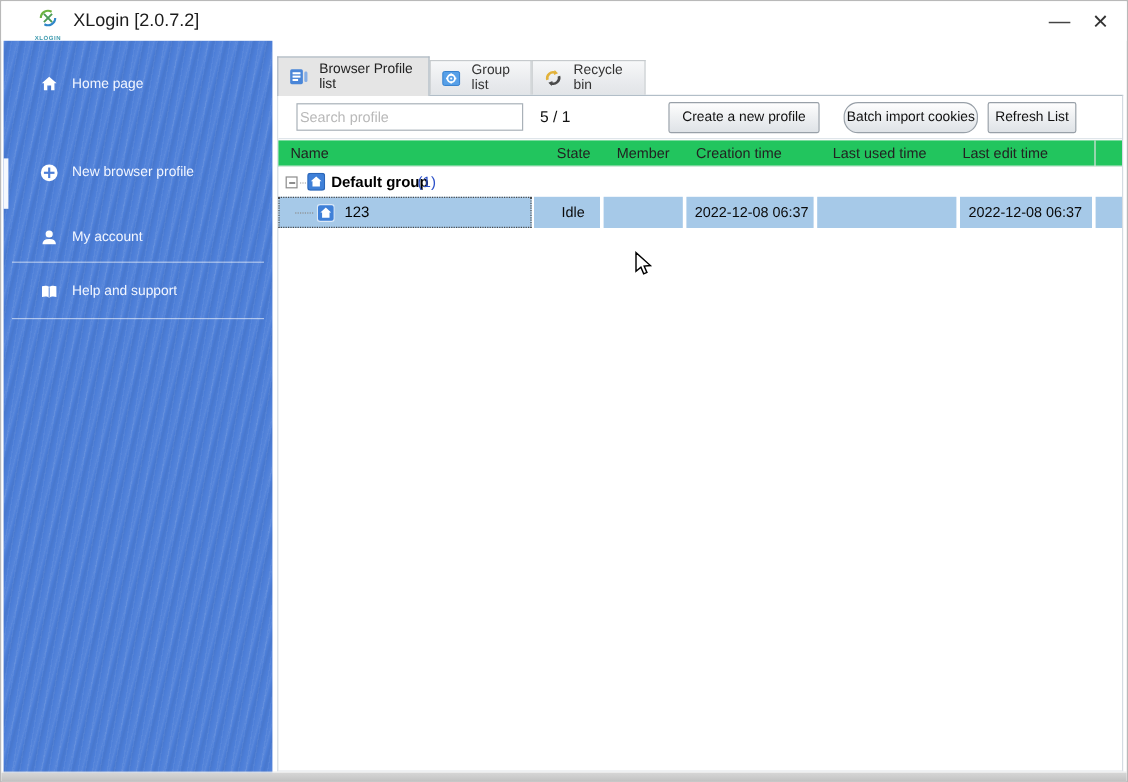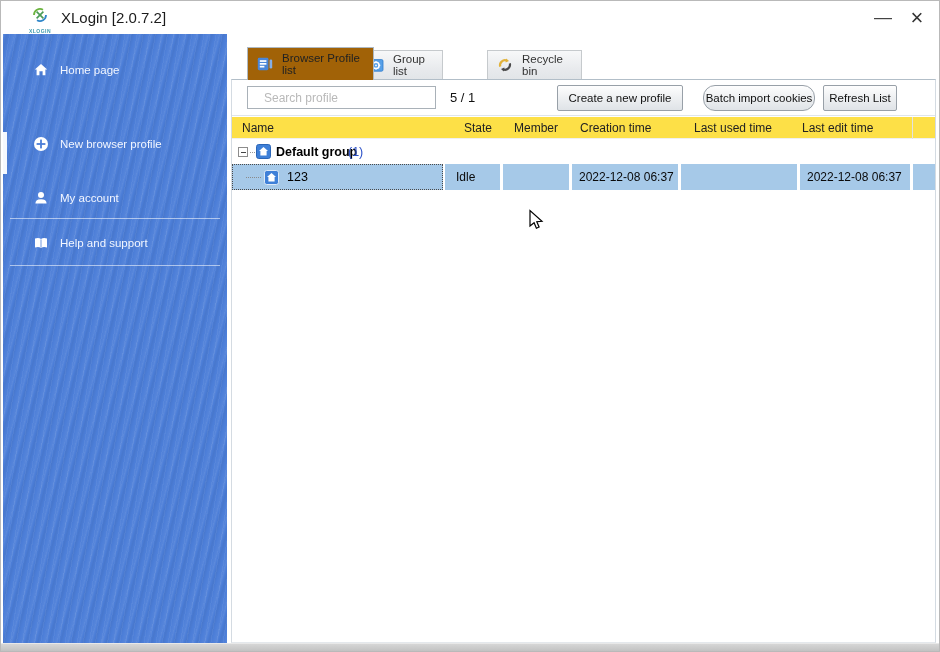--- a/index.html
+++ b/index.html
@@ -36,57 +36,57 @@
   .side-accent { position:absolute; left:0px; top:98px; width:4px; height:42px; background:#f5f8fd; }
   .side-selected .icn { position:absolute; left:23px; top:13px; width:16px; height:16px; }
   .side-selected .lbl { position:absolute; left:50px; top:0; line-height:42px; color:#ffffff; font-size:11.5px; }
   .side-sep { position:absolute; left:7px; width:210px; height:1px; background:rgba(255,255,255,0.55); }
 
   
   .main { position:absolute; left:230px; top:33px; width:707px; height:609px; background:#fff; }
   .tab { position:absolute; display:flex; align-items:center; gap:9px; padding-left:9px; font-size:11.5px; color:#222; cursor:pointer; }
   .tab .ticn { width:16px; height:16px; flex:0 0 16px; }
   .tab-active {
-    left:16px; top:13px; width:127px; height:33px; background:#a16207;
+    left:0px; top:13px; width:127px; height:33px; background:#e5e5e5;
     border:1px solid #aeb9c3; border-bottom:none; z-index:3;
   }
   .tab-idle {
     top:16px; height:29px; background:linear-gradient(#f7f8f9,#e7e9ec 70%,#e2e5e8);
     border:1px solid #c6cacd; border-bottom:none; z-index:1; color:#333;
   }
   .tab-group { left:127px; width:85px; }
-  .tab-recycle { left:212px; width:95px;margin-left:44px; }
+  .tab-recycle { left:212px; width:95px; }
 
   .panel {
     position:absolute; left:0; top:45px; width:705px; height:564px; background:#fff;
     border-top:1px solid #b2bec8; border-left:1px solid #d4dbe2; border-right:1px solid #d4dbe2; border-bottom:1px solid #e4e8ec;
     z-index:2;
   }
 
   
   .toolbar { position:absolute; left:0; top:0; width:703px; height:36px; border-bottom:1px solid #dfe5ea; background:#fff; }
   .search-input {
     position:absolute; left:15px; top:6px; width:189px; height:23px;
-    border:1px solid #a9b1b8; font-size:12px; padding:0 16px; color:#333; outline:none;
+    border:1px solid #a9b1b8; font-size:12px; padding:0 2px; color:#333; outline:none;
     font-family:"Liberation Sans","DejaVu Sans",sans-serif;
   }
   .search-input::placeholder { color:#b9b9b9; }
   .count { position:absolute; left:218px; top:0; height:36px; line-height:36px; font-size:13px; color:#111; }
   .tb-btn {
     position:absolute; top:5px; height:26px; font-size:11.5px; color:#111; text-align:center;
     background:linear-gradient(#fefefe,#eff1f3 45%,#dfe3e7); border:1px solid #98a0a8; border-radius:2px;
     display:flex; align-items:center; justify-content:center; cursor:pointer;
     font-family:"Liberation Sans","DejaVu Sans",sans-serif;
   }
   .btn-create { left:325px; width:126px;align-items:center; }
   .btn-batch  { left:471px; width:112px;border-radius:12px; }
   .btn-refresh{ left:591px; width:74px; }
 
   
-  .thead { position:absolute; left:0; top:37px; width:703px; height:22px; background:#fde047; border-bottom:1px solid #f0f0f0; }
+  .thead { position:absolute; left:0; top:37px; width:703px; height:22px; background:#22c55e; border-bottom:1px solid #f0f0f0; }
   .th { position:absolute; top:0; line-height:22px; font-size:12px; color:#222; white-space:nowrap; }
   .th-sep { position:absolute; top:0; width:1px; height:22px; background:#e2e2e2; }
 
   .group-row { position:absolute; left:0; top:61px; width:703px; height:22px;text-decoration:underline; }
   .expander { position:absolute; left:6px; top:6px; width:10px; height:10px; background:#fff; border:1px solid #8c8c8c; }
   .expander::after { content:""; position:absolute; left:1.5px; top:3.5px; width:5px; height:1px; background:#444; }
   .exp-dots { position:absolute; left:18px; top:11px; width:5px; border-top:1px dotted #999; }
   .grp-icn { position:absolute; left:24px; top:3px; width:15px; height:15px; }
   .grp-name { position:absolute; left:44px; top:0; line-height:22px; font-size:12.5px; font-weight:bold; color:#000; }
   .grp-count { position:absolute; left:116px; top:0; line-height:22px; font-size:12.5px; color:#2b50c8; }
@@ -96,21 +96,21 @@
   .cell-name { left:0; width:211px; border:1px dotted #4a4a4a; background:#a6c9e8; }
   .branch-dots { position:absolute; left:13px; top:12px; width:15px; border-top:1px dotted #8a8a8a; }
   .row-icn { position:absolute; left:31px; top:5px; width:15px; height:15px; }
   .row-name { position:absolute; left:54px; top:0; line-height:24px; font-size:12.5px; color:#000; }
   .cell-state { left:213px; width:55px; }
   .cell-member { left:271px; width:66px; }
   .cell-creation { left:340px; width:106px; }
   .cell-lastused { left:449px; width:116px; }
   .cell-lastedit { left:568px; width:110px; }
   .cell-extra { left:681px; width:22px; }
-  .cell .ctext { display:block; line-height:26px; font-size:12px; color:#0a0a0a; padding-left:11px; white-space:nowrap; }
+  .cell .ctext { display:block; line-height:26px; font-size:12px; color:#0a0a0a; padding-left:23px; white-space:nowrap; }
   .cell-creation .ctext, .cell-lastedit .ctext { padding-left:7px; }
 
   
   .bottom-strip { position:absolute; left:0; bottom:0; width:100%; height:8px; background:linear-gradient(#d6d6d6,#c2c2c2); border-top:1px solid #e8e8e8; }
   .cursor { position:absolute; left:295px; top:175px; width:20px; height:22px; z-index:9; }
 </style>
 </head>
 <body>
 
 <div id="window">

